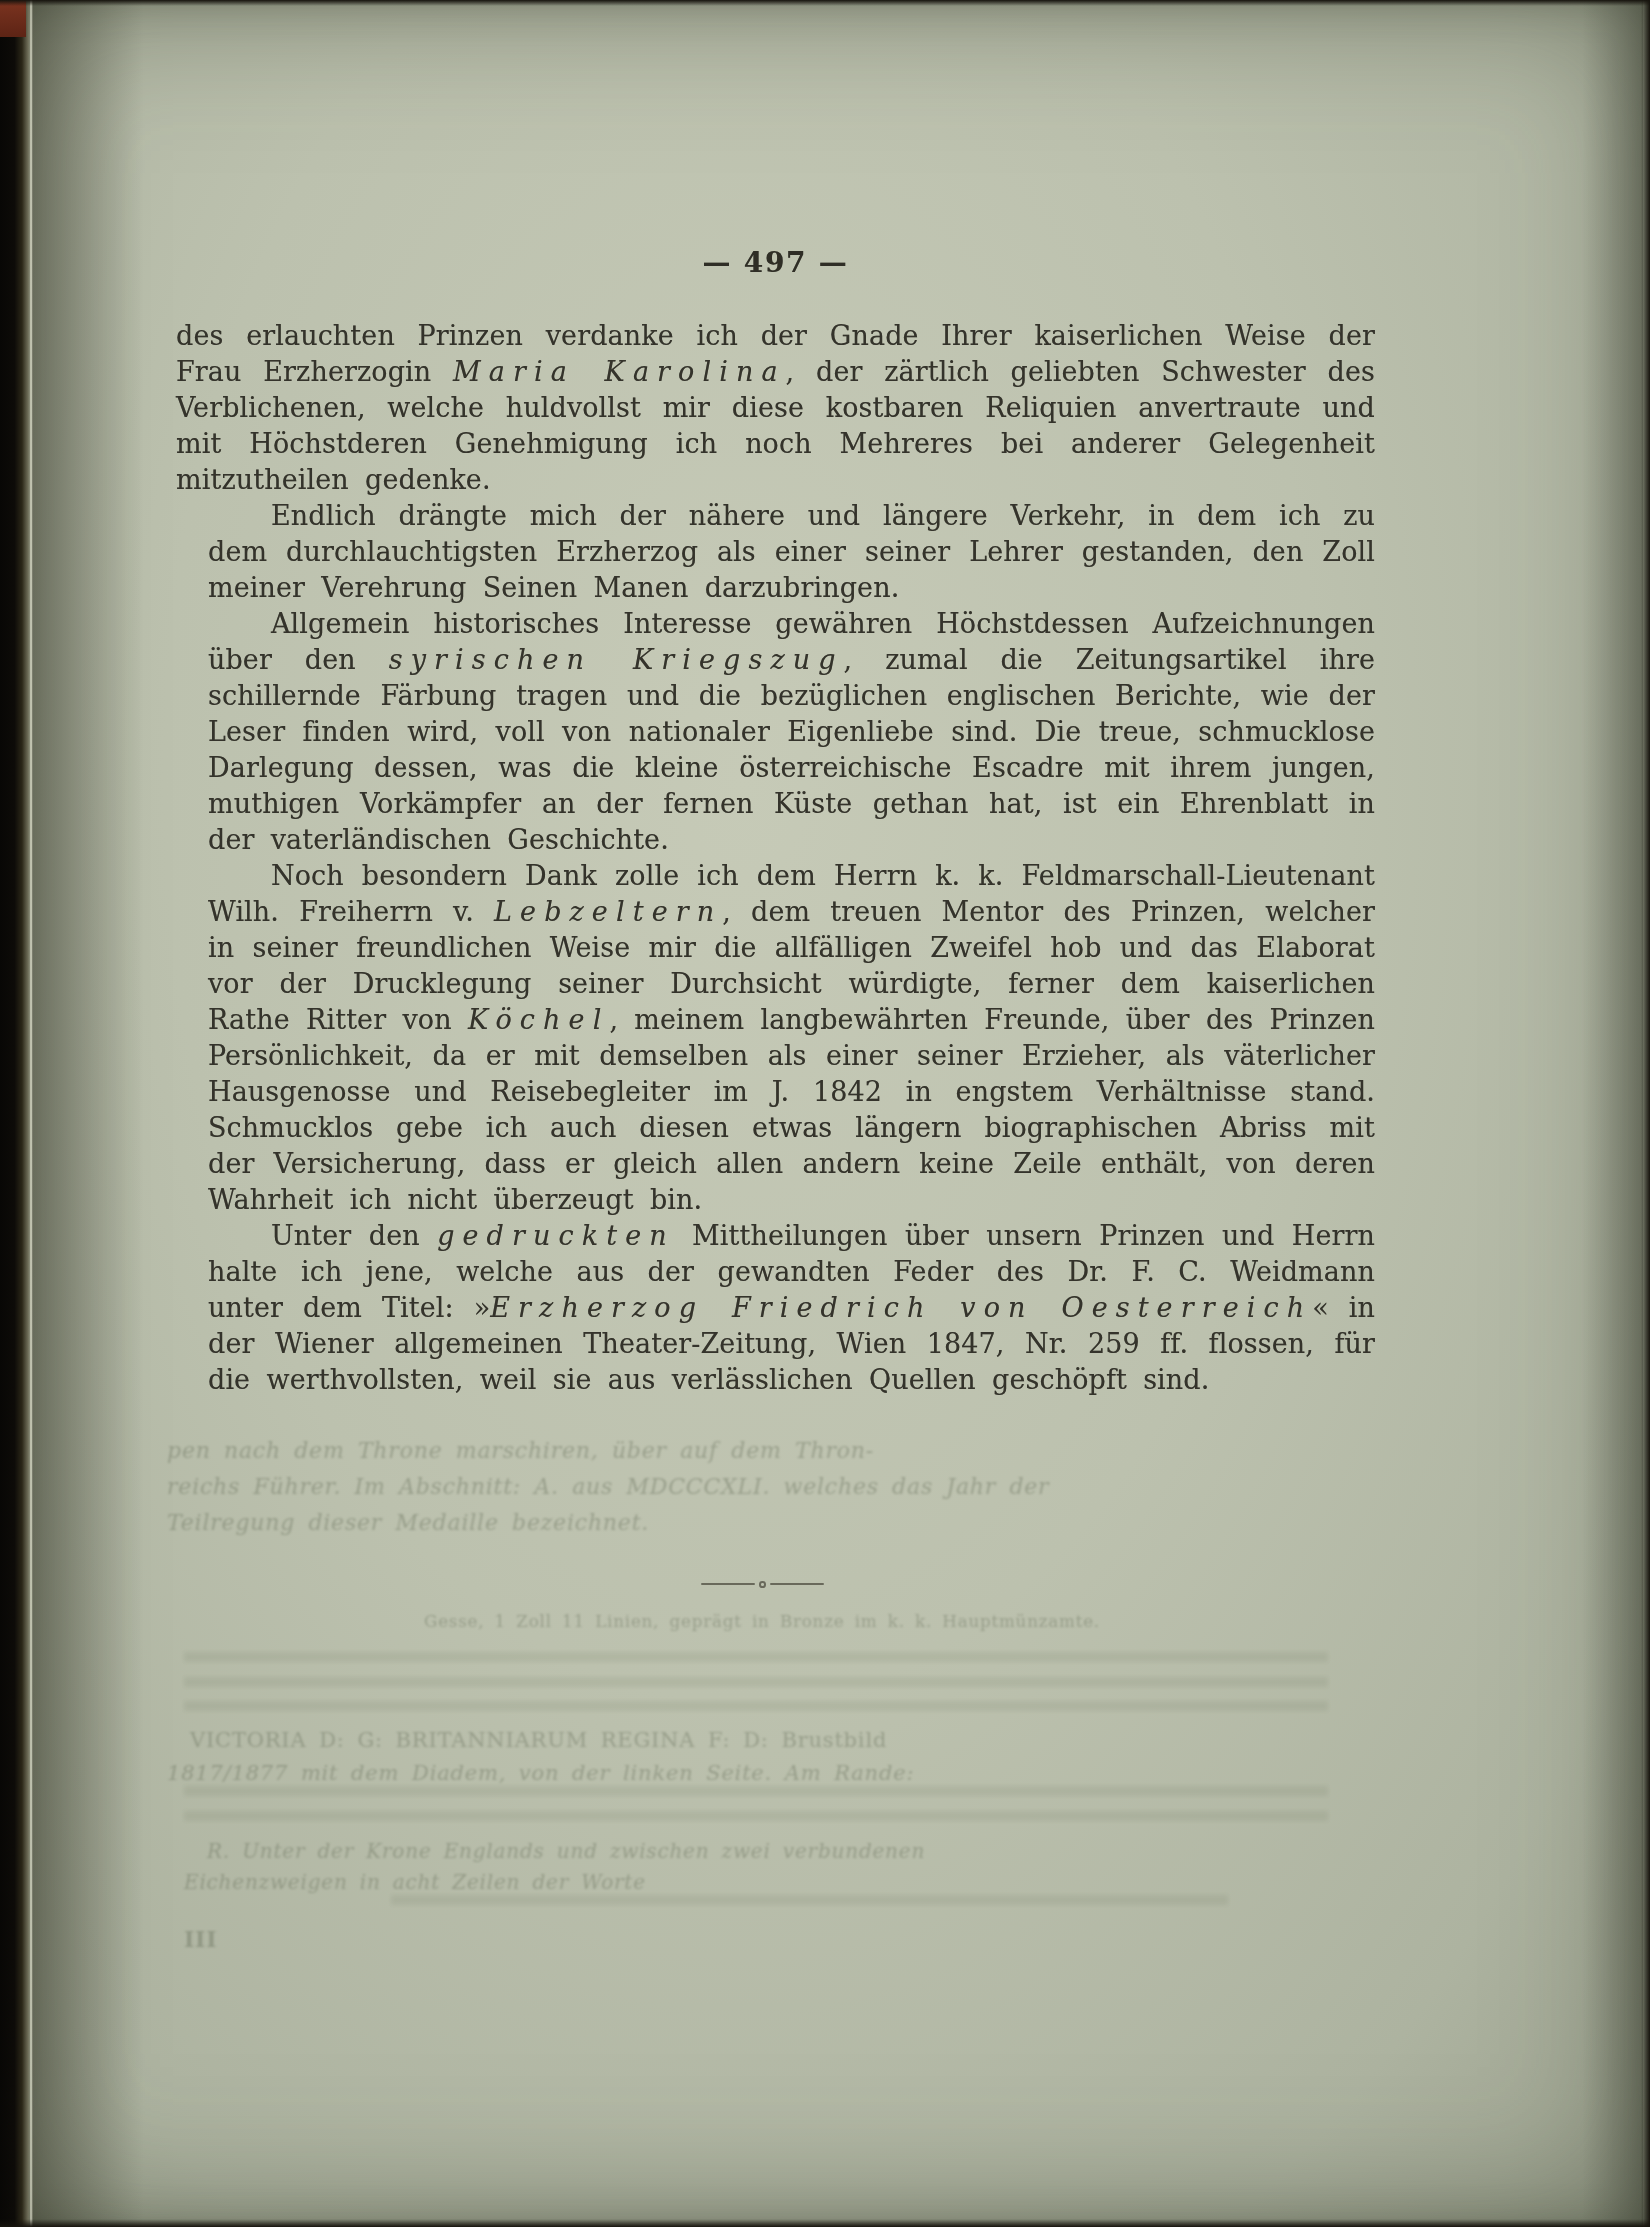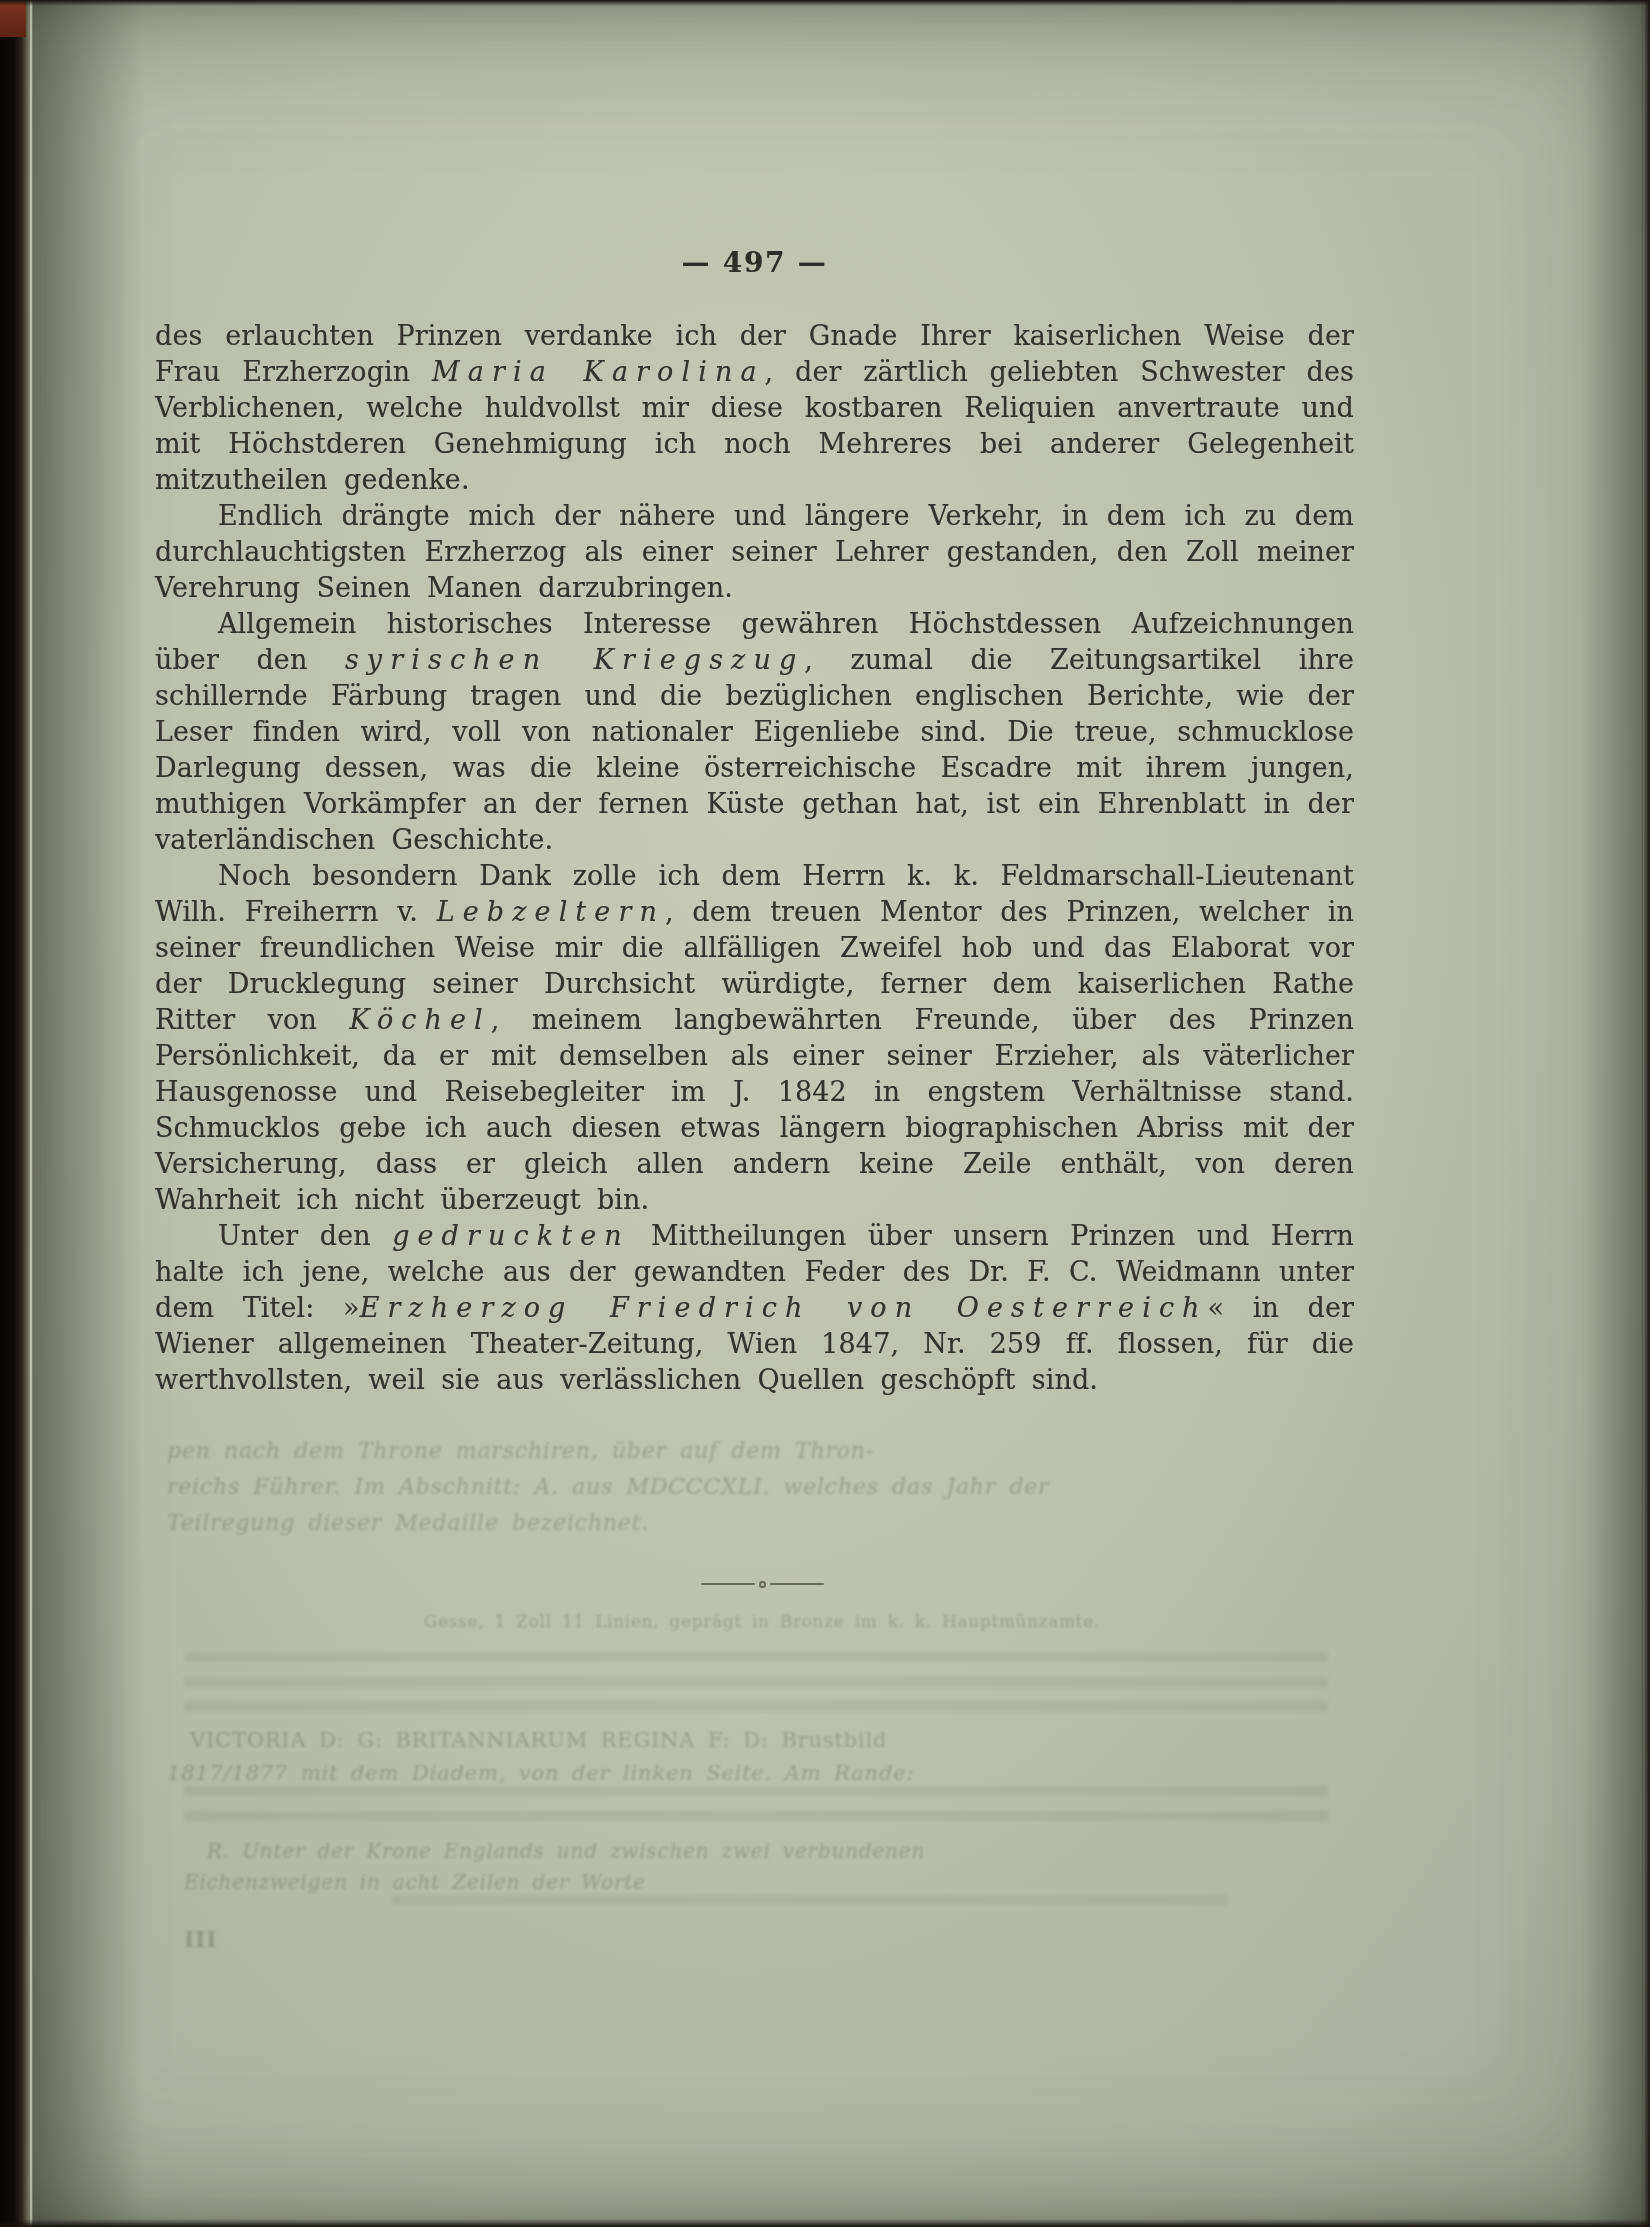--- a/index.html
+++ b/index.html
@@ -27,33 +27,33 @@
                  background:linear-gradient(90deg,#080705 0px,#0d0b08 14.5px,#2b2718 22px,#6d6c57 28px,rgba(109,108,87,0) 31px); }
   .page-edge-highlight { position:absolute; top:0; left:30px; bottom:0; width:3.3px;
                  background:rgba(222,223,204,.55); }
   .gutter-shadow { position:absolute; top:0; left:32px; bottom:0; width:112px;
                  background:linear-gradient(90deg, rgba(40,42,28,.45), rgba(40,42,28,0)); }
   .spine-label { position:absolute; top:0; left:0; width:26px; height:37px;
                  background:linear-gradient(180deg,#7c3420,#5d2415); }
 
   
   .text-block {
-    position:absolute; left:155px; top:246px; width:1199px;
+    position:absolute; left:176px; top:246px; width:1199px;
     color:#34332b;
     text-shadow:0 0 0.6px rgba(52,51,43,.45);
   }
   .page-header {
     text-align:center; font-size:28px; font-weight:bold;
     letter-spacing:1.7px; color:#2f2e26; margin:0 0 39px 0;
   }
   .paragraphs p {
     margin:0; font-size:27px; line-height:36px;
     text-align:justify; word-spacing:.28em; letter-spacing:0.1px;
   }
-  .paragraphs p.indent { text-indent:63px; }
+  .paragraphs p.indent { text-indent:63px;margin-left:32px; }
   .sp { letter-spacing:.30em;font-style:italic; }
   .b  { font-weight:normal; }
 
   
   .divider { position:absolute; top:1581px; left:690px; width:145px;
              display:flex; align-items:center; justify-content:center; gap:4.5px; opacity:.75; }
   .divider .line { height:2.2px; width:54px; background:#4d4c40; border-radius:1.1px; }
   .divider .dot  { width:6.7px; height:6.7px; border:2.2px solid #4d4c40; border-radius:50%; box-sizing:border-box; }
 
   

